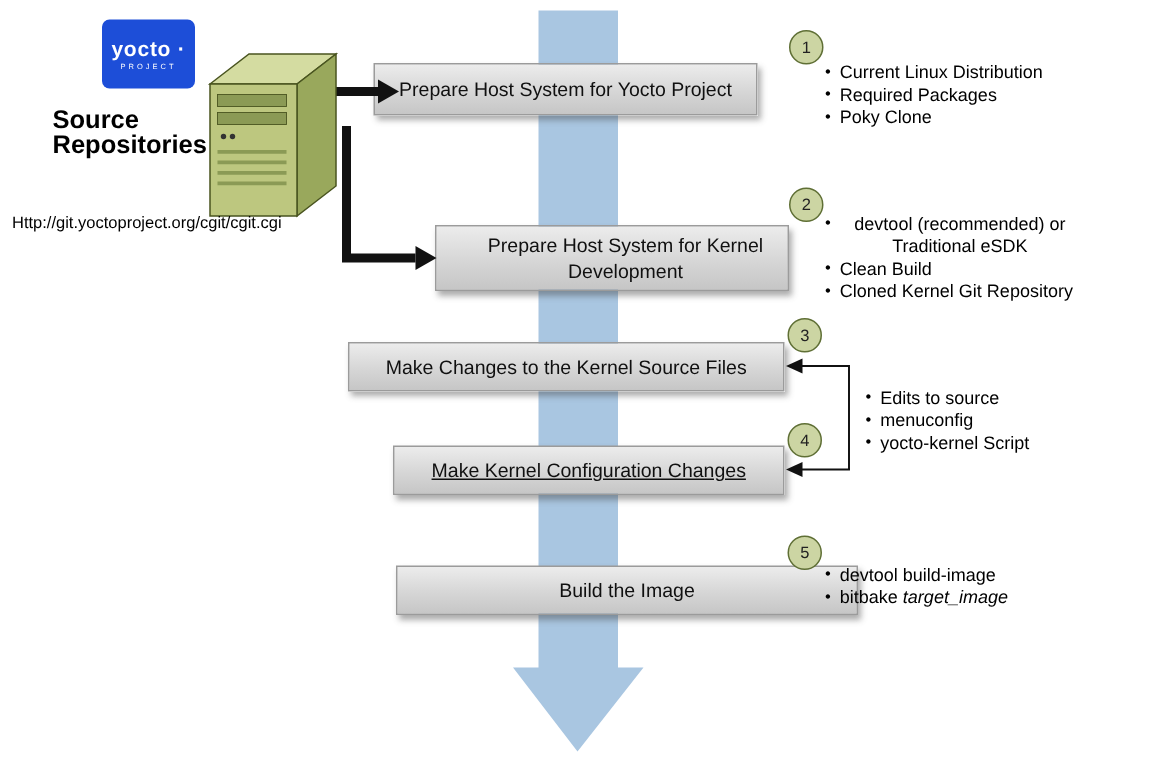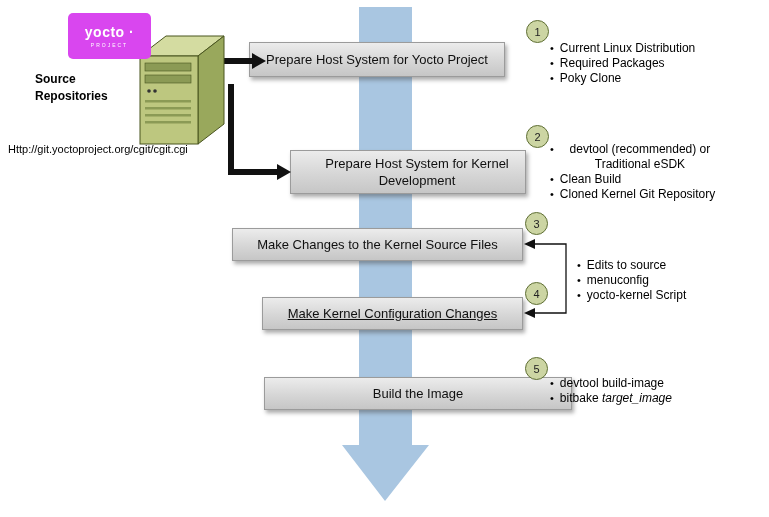--- a/index.html
+++ b/index.html
@@ -25,30 +25,30 @@
     background:#ccd5a3; border:1px solid #5f6f35;
     color:#222; font-size:11px;
     display:flex; align-items:center; justify-content:center;
   }
   .bullets { position:absolute; z-index:5; font-size:12px; color:#000; }
   .bullet-row { display:flex; line-height:15px; }
   .bullet-row::before { content:"•"; margin-right:6px; font-size:11px; line-height:15px; }
   .it { font-style:italic; }
 
   .yocto-logo {
-    position:absolute; left:68px; top:13px; width:83px; height:46px; z-index:6;
-    background:#d946ef; border-radius:5px; color:#fff;
+    position:absolute; left:68px; top:13px; width:62px; height:46px; z-index:6;
+    background:#1d4ed8; border-radius:5px; color:#fff;
     display:flex; flex-direction:column; align-items:center; justify-content:center;
   }
   .yocto-brand { font-size:14px; font-weight:bold; letter-spacing:.5px; }
   .yocto-sub { font-size:5px; letter-spacing:2px; margin-top:2px; }
 
   .source-label {
     position:absolute; left:35px; top:71px; width:105px; z-index:6;
-    font-size:12px; font-weight:bold; color:#000; line-height:17px;
+    font-size:17px; font-weight:bold; color:#000; line-height:17px;
   }
   .repo-url {
     position:absolute; left:8px; top:143px; z-index:6;
     font-size:11px; color:#000;
   }
   .server-wrap { position:absolute; left:136px; top:30px; z-index:5; }
 </style>
 </head>
 <body>
 

